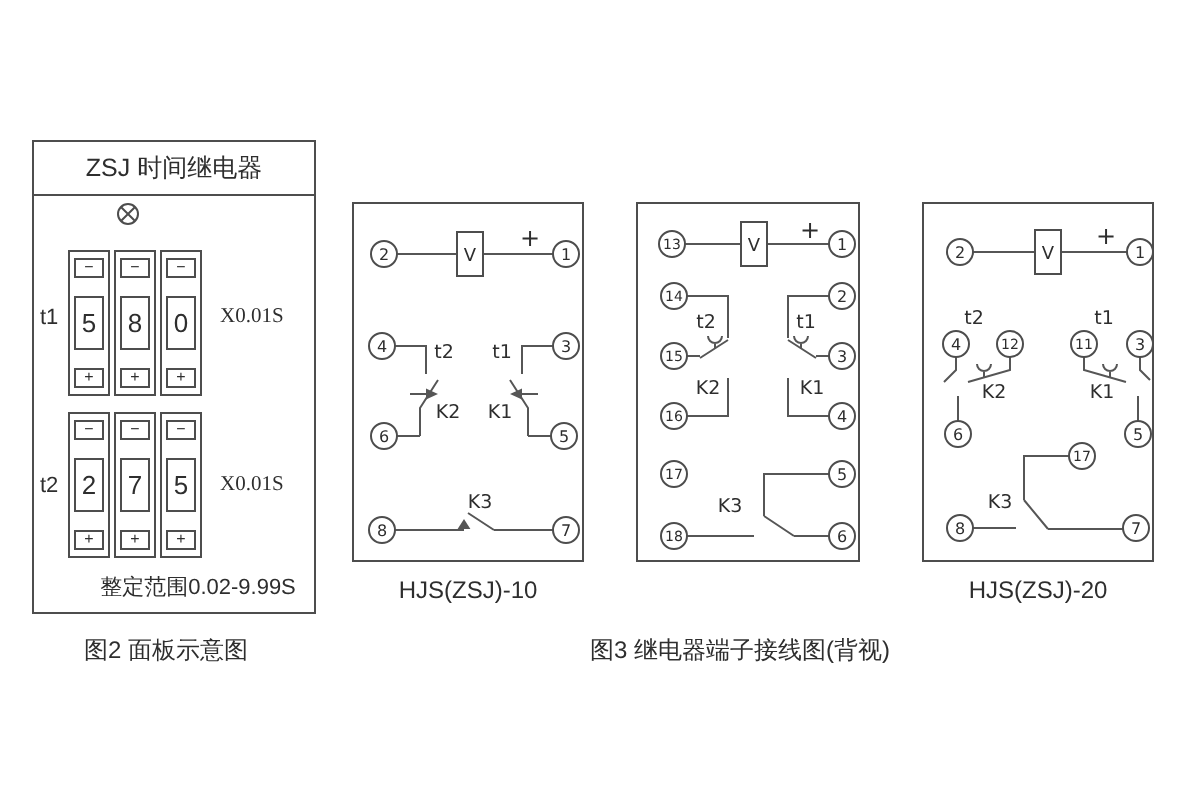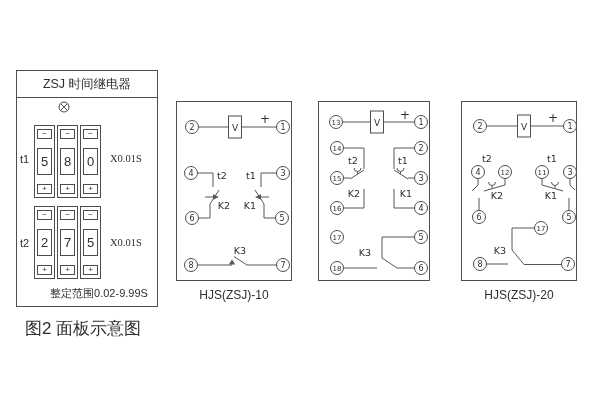--- a/index.html
+++ b/index.html
@@ -22,21 +22,21 @@
             justify-content:space-between; padding:3px 0; background:#fff; }
   .tw-btn { width:15px; height:10px; border:1px solid #4d4d4d; font-size:8px;
             line-height:8px; text-align:center; color:#2e2e2e; background:#fff; }
   .tw-digit { width:15px; height:27px; border:1px solid #4d4d4d; font-size:13px;
             line-height:25px; text-align:center; color:#2e2e2e; background:#fff; }
   .tw-rowlabel { position:absolute; left:3px; font-size:11px; color:#2e2e2e; }
   .tw-mult { position:absolute; left:93px; font-size:10.5px; color:#2e2e2e;font-family:Liberation Serif, serif; }
   .range { position:absolute; left:12px; width:100%; top:215px; text-align:center;
            font-size:11px; color:#2e2e2e; }
   
-  .caption { position:absolute; text-align:center; font-size:17px; color:#2e2e2e; }
+  .caption { position:absolute; text-align:center; font-size:12px; color:#2e2e2e; }
   .cap2 { left:16px; width:134px; top:317px; }
   .cap3 { left:252px; width:236px; top:317px; }
   .dcap { position:absolute; text-align:center; font-size:12px; color:#2e2e2e; }
   
   .diagram { position:absolute; top:101px; }
   .frame { fill:none; stroke:#4d4d4d; stroke-width:1; }
   .wire  { fill:none; stroke:#565656; stroke-width:1; }
   .term  { fill:#ffffff; stroke:#4d4d4d; stroke-width:1; }
   .arrowhead { fill:#565656; stroke:none; }
   svg text { font-family:"DejaVu Sans","Liberation Sans",sans-serif; fill:#2e2e2e; }
@@ -309,13 +309,14 @@
           <text class="tnum" x="19" y="165.8">8</text>
         </g>
       <g>
           <circle class="term" cx="107" cy="163" r="6.5"></circle>
           <text class="tnum" x="107" y="165.8">7</text>
         </g>
     </g>
   </svg>
   <div class="dcap" style="left:461px;width:116px;top:288px">HJS(ZSJ)-20</div>
 
+  <div class="caption cap3">图3 继电器端子接线图(背视)</div>
 </div>
 
 </body></html>

